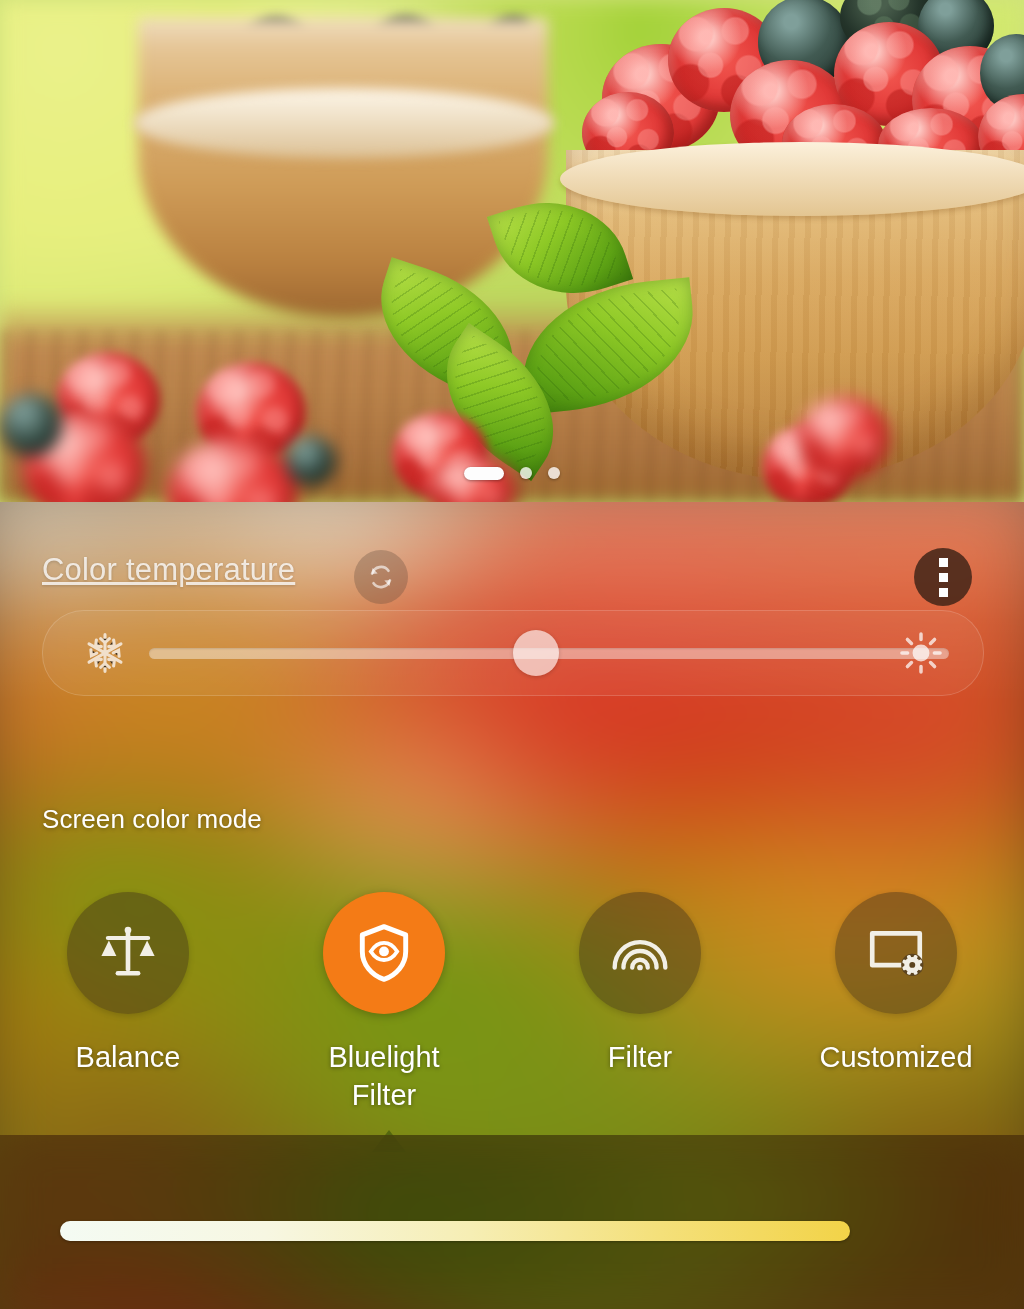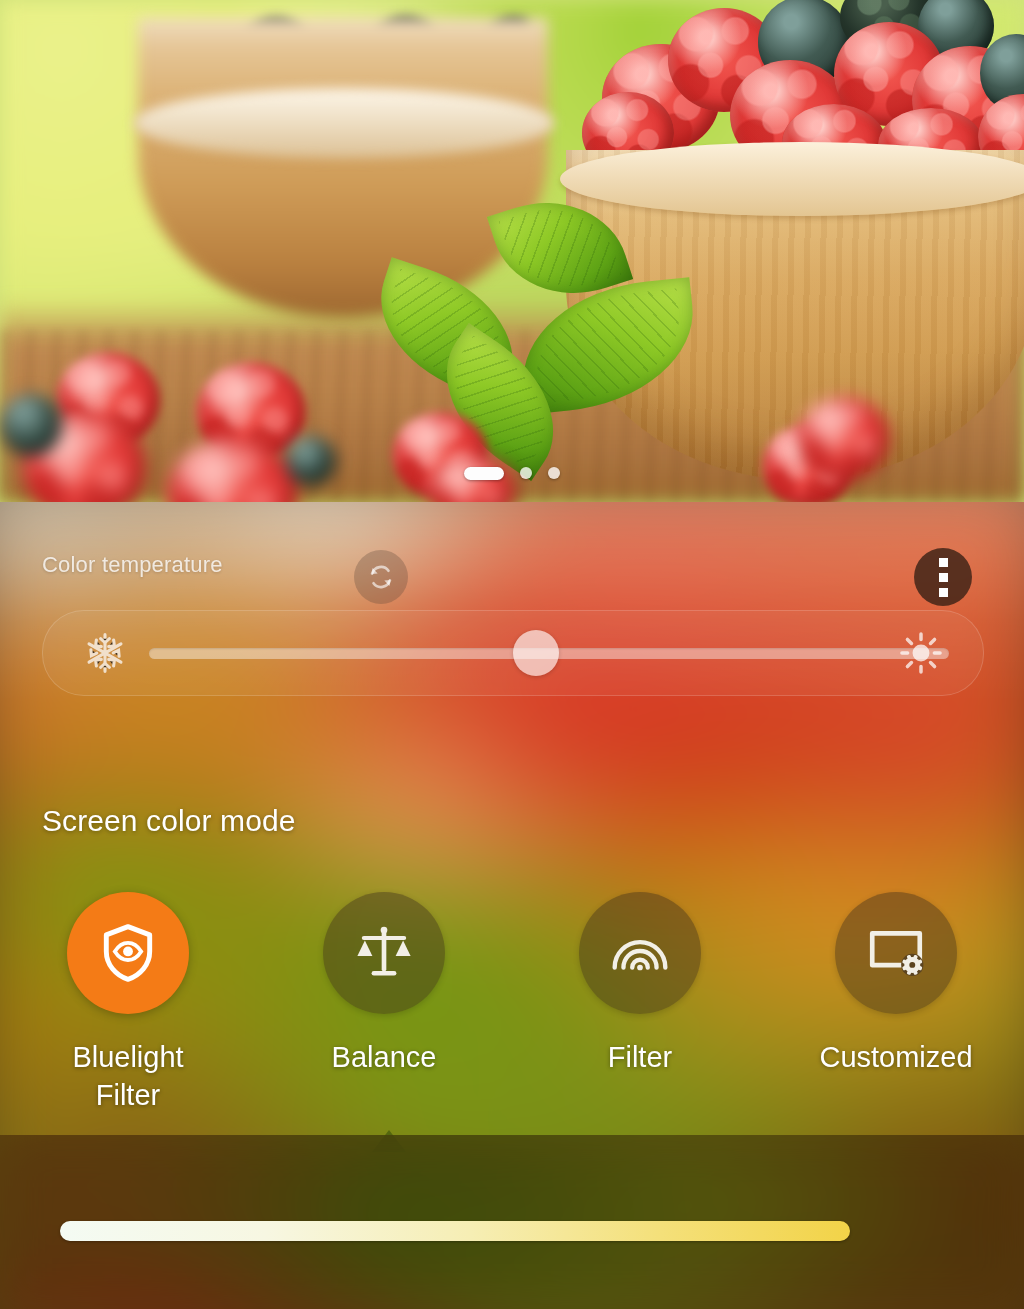--- a/index.html
+++ b/index.html
@@ -167,22 +167,23 @@
   }
   .panel-top-tint{
     position:absolute;left:0;top:0;width:1024px;height:200px;
     background:linear-gradient(180deg, rgba(255,255,255,.20) 0%, rgba(255,255,255,.05) 60%, rgba(255,255,255,0) 100%);
   }
 
   
   #temp-row{position:absolute;left:0;top:38px;width:1024px;height:70px;}
   #temp-label{
     position:absolute;left:42px;top:12px;
-    font-size:22px;color:rgba(255,255,255,.78);letter-spacing:.2px;
+    font-size:31px;color:rgba(255,255,255,.78);letter-spacing:.2px;
     text-shadow:0 1px 3px rgba(0,0,0,.18);
+    text-decoration:underline;
   }
   #temp-reset{
     position:absolute;left:354px;top:10px;width:54px;height:54px;border-radius:50%;
     background:rgba(90,70,55,.30);display:flex;align-items:center;justify-content:center;
   }
   #overflow-menu{
     position:absolute;left:914px;top:8px;width:58px;height:58px;border-radius:50%;
     background:rgba(60,34,22,.82);display:flex;flex-direction:column;
     align-items:center;justify-content:center;gap:6px;
   }
@@ -203,21 +204,21 @@
     position:absolute;left:470px;top:19px;width:46px;height:46px;border-radius:50%;
     background:rgba(255,255,255,.62);
     box-shadow:0 1px 4px rgba(0,0,0,.18);
   }
   .slider-ic{position:absolute;top:20px;width:44px;height:44px;opacity:.72;}
   #ic-cold{left:40px;}
   #ic-warm{left:856px;}
 
   
   #mode-title{
-    position:absolute;left:42px;top:302px;font-size:30px;color:#fff;
+    position:absolute;left:42px;top:302px;font-size:26px;color:#fff;
     text-shadow:0 1px 4px rgba(0,0,0,.35);letter-spacing:.1px;
   }
   #modes{
     position:absolute;left:0;top:390px;width:1024px;height:230px;
     display:flex;align-items:flex-start;
   }
   .mode{
     width:256px;display:flex;flex-direction:column;align-items:center;
   }
   .mode-circle{
@@ -359,48 +360,48 @@
           <path d="M12 1.6v3.1M12 19.3v3.1M1.6 12h3.1M19.3 12h3.1"></path>
           <path d="M4.6 4.6l2.2 2.2M17.2 17.2l2.2 2.2M19.4 4.6l-2.2 2.2M6.8 17.2l-2.2 2.2"></path>
         </g>
       </svg>
     </div>
 
     <div id="mode-title">Screen color mode</div>
 
     <div id="modes">
 
-      <div class="mode selected">
-        <div class="mode-circle">
-          <svg width="62" height="62" viewBox="0 0 24 24">
-            <path d="M12 1.8L3.6 5v6.4c0 5 3.6 9.3 8.4 10.8 4.8-1.5 8.4-5.8 8.4-10.8V5z" fill="none" stroke="#fff" stroke-width="1.9" stroke-linejoin="round"></path>
-            <path d="M6.9 11.4c1.4-2.2 3.2-3.3 5.1-3.3s3.7 1.1 5.1 3.3c-1.4 2.2-3.2 3.3-5.1 3.3s-3.7-1.1-5.1-3.3z" fill="none" stroke="#fff" stroke-width="1.5"></path>
-            <circle cx="12" cy="11.4" r="1.9" fill="#fff"></circle>
-          </svg>
-        </div>
-        <div class="mode-label">
-          <span>Bluelight</span><br>
-          <span>Filter</span>
-        </div>
-      </div>
-
       <div class="mode">
         <div class="mode-circle">
           <svg width="62" height="62" viewBox="0 0 24 24">
             <g fill="#f2efe6">
               <rect x="11.1" y="3.4" width="1.8" height="15.6" rx=".6"></rect>
               <circle cx="12" cy="3.1" r="1.3"></circle>
               <rect x="3.4" y="5.4" width="17.2" height="1.6" rx=".8"></rect>
               <rect x="7.2" y="19" width="9.6" height="1.7" rx=".85"></rect>
               <path d="M4.6 7.2L1.7 13.2h5.8z"></path>
               <path d="M19.4 7.2l-2.9 6h5.8z"></path>
             </g>
           </svg>
         </div>
         <div class="mode-label">Balance</div>
+      </div>
+
+      <div class="mode selected">
+        <div class="mode-circle">
+          <svg width="62" height="62" viewBox="0 0 24 24">
+            <path d="M12 1.8L3.6 5v6.4c0 5 3.6 9.3 8.4 10.8 4.8-1.5 8.4-5.8 8.4-10.8V5z" fill="none" stroke="#fff" stroke-width="1.9" stroke-linejoin="round"></path>
+            <path d="M6.9 11.4c1.4-2.2 3.2-3.3 5.1-3.3s3.7 1.1 5.1 3.3c-1.4 2.2-3.2 3.3-5.1 3.3s-3.7-1.1-5.1-3.3z" fill="none" stroke="#fff" stroke-width="1.5"></path>
+            <circle cx="12" cy="11.4" r="1.9" fill="#fff"></circle>
+          </svg>
+        </div>
+        <div class="mode-label">
+          <span>Bluelight</span><br>
+          <span>Filter</span>
+        </div>
       </div>
 
       <div class="mode">
         <div class="mode-circle">
           <svg width="62" height="62" viewBox="0 0 24 24">
             <g fill="none" stroke="#f2efe6" stroke-width="1.7" stroke-linecap="round">
               <path d="M2.2 17.6A9.8 9.8 0 0 1 21.8 17.6"></path>
               <path d="M5.6 17.6a6.4 6.4 0 0 1 12.8 0"></path>
               <path d="M9 17.6a3 3 0 0 1 6 0"></path>
             </g>

